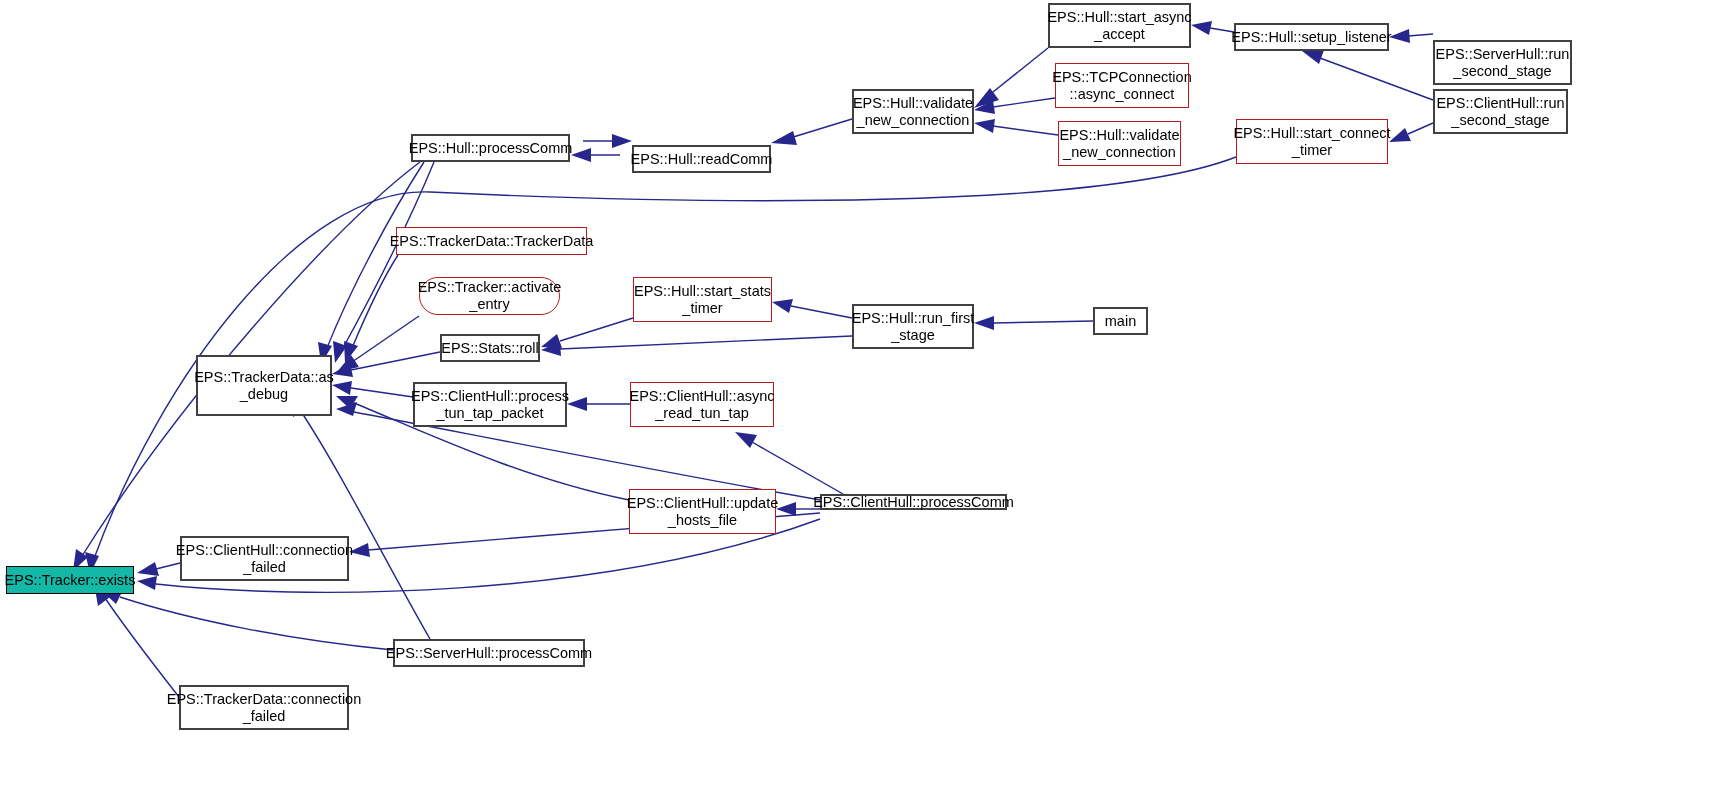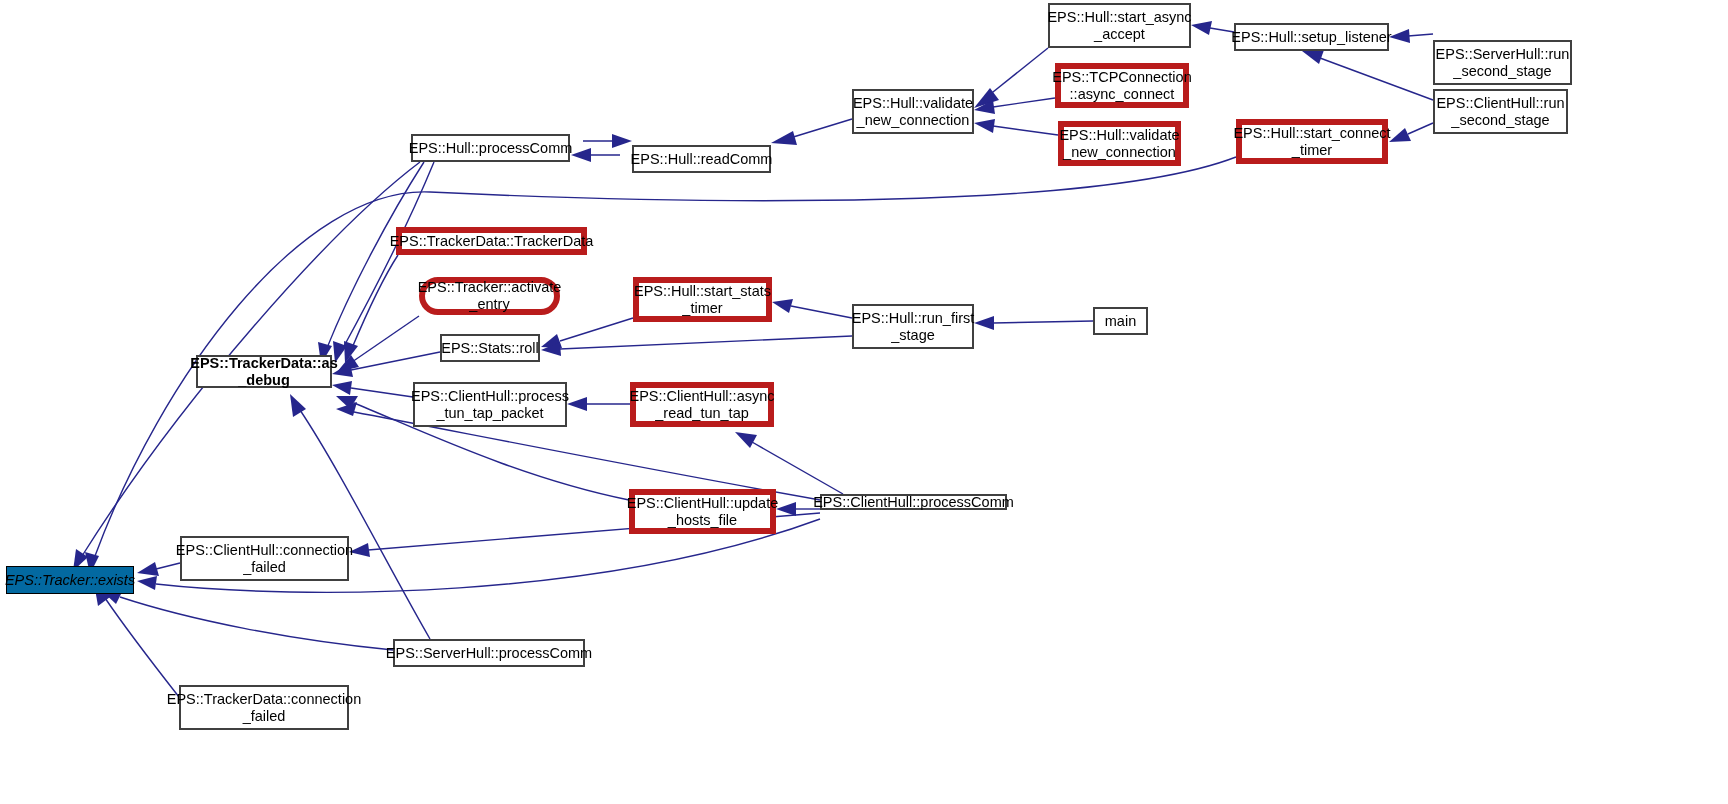--- a/index.html
+++ b/index.html
@@ -13,38 +13,37 @@
   }
   svg#edges{
     position:absolute;
     left:0;top:0;
     width:1728px;height:804px;
     pointer-events:none;
   }
   .node{
     position:absolute;
     box-sizing:border-box;
-    border:6px solid #b91c1c;
+    border:1px solid #b91c1c;
     background:#ffffff;
     color:#000000;
     font-size:14.5px;
     line-height:17px;
     display:flex;
     align-items:center;
     justify-content:center;
     text-align:center;
     white-space:pre-line;
     letter-spacing:0px;
     z-index:2;
   }
   .node.thick{ border:2px solid #404040; }
   .node.current{
-    background:#0369a1;
+    background:#14b8a6;
     border:1px solid #000000;
-    font-style:italic;
   }
   .edge{
     fill:none;
     stroke:#26268c;
     stroke-width:1.4px;
   }
   .arrowhead{ fill:#26268c; stroke:none; }
 </style>
 </head>
 <body>
@@ -226,21 +225,21 @@
     <div class="node thick" style="left: 1234px; top: 23px; width: 155px; height: 28px;"><span>EPS::Hull::setup_listener</span></div>
     <div class="node" style="left: 1236px; top: 119px; width: 152px; height: 45px;"><span>EPS::Hull::start_connect
 _timer</span></div>
     <div class="node thick" style="left: 1433px; top: 12px; width: 139px; height: 45px; margin-top: 28px;"><span>EPS::ServerHull::run
 _second_stage</span></div>
     <div class="node thick" style="left: 1433px; top: 89px; width: 135px; height: 45px;"><span>EPS::ClientHull::run
 _second_stage</span></div>
     <div class="node" style="left: 396px; top: 227px; width: 191px; height: 28px;"><span>EPS::TrackerData::TrackerData</span></div>
     <div class="node" style="left: 419px; top: 277px; width: 141px; height: 38px; border-radius: 22px;"><span>EPS::Tracker::activate
 _entry</span></div>
-    <div class="node thick" style="left: 196px; top: 355px; width: 136px; height: 33px; font-weight: bold;"><span>EPS::TrackerData::as
+    <div class="node thick" style="left: 196px; top: 355px; width: 136px; height: 61px;"><span>EPS::TrackerData::as
 _debug</span></div>
     <div class="node thick" style="left: 440px; top: 334px; width: 100px; height: 28px;"><span>EPS::Stats::roll</span></div>
     <div class="node" style="left: 633px; top: 277px; width: 139px; height: 45px;"><span>EPS::Hull::start_stats
 _timer</span></div>
     <div class="node thick" style="left: 852px; top: 304px; width: 122px; height: 45px;"><span>EPS::Hull::run_first
 _stage</span></div>
     <div class="node thick" style="left: 1093px; top: 307px; width: 55px; height: 28px;"><span>main</span></div>
     <div class="node thick" style="left: 413px; top: 382px; width: 154px; height: 45px;"><span>EPS::ClientHull::process
 _tun_tap_packet</span></div>
     <div class="node" style="left: 630px; top: 382px; width: 144px; height: 45px;"><span>EPS::ClientHull::async

